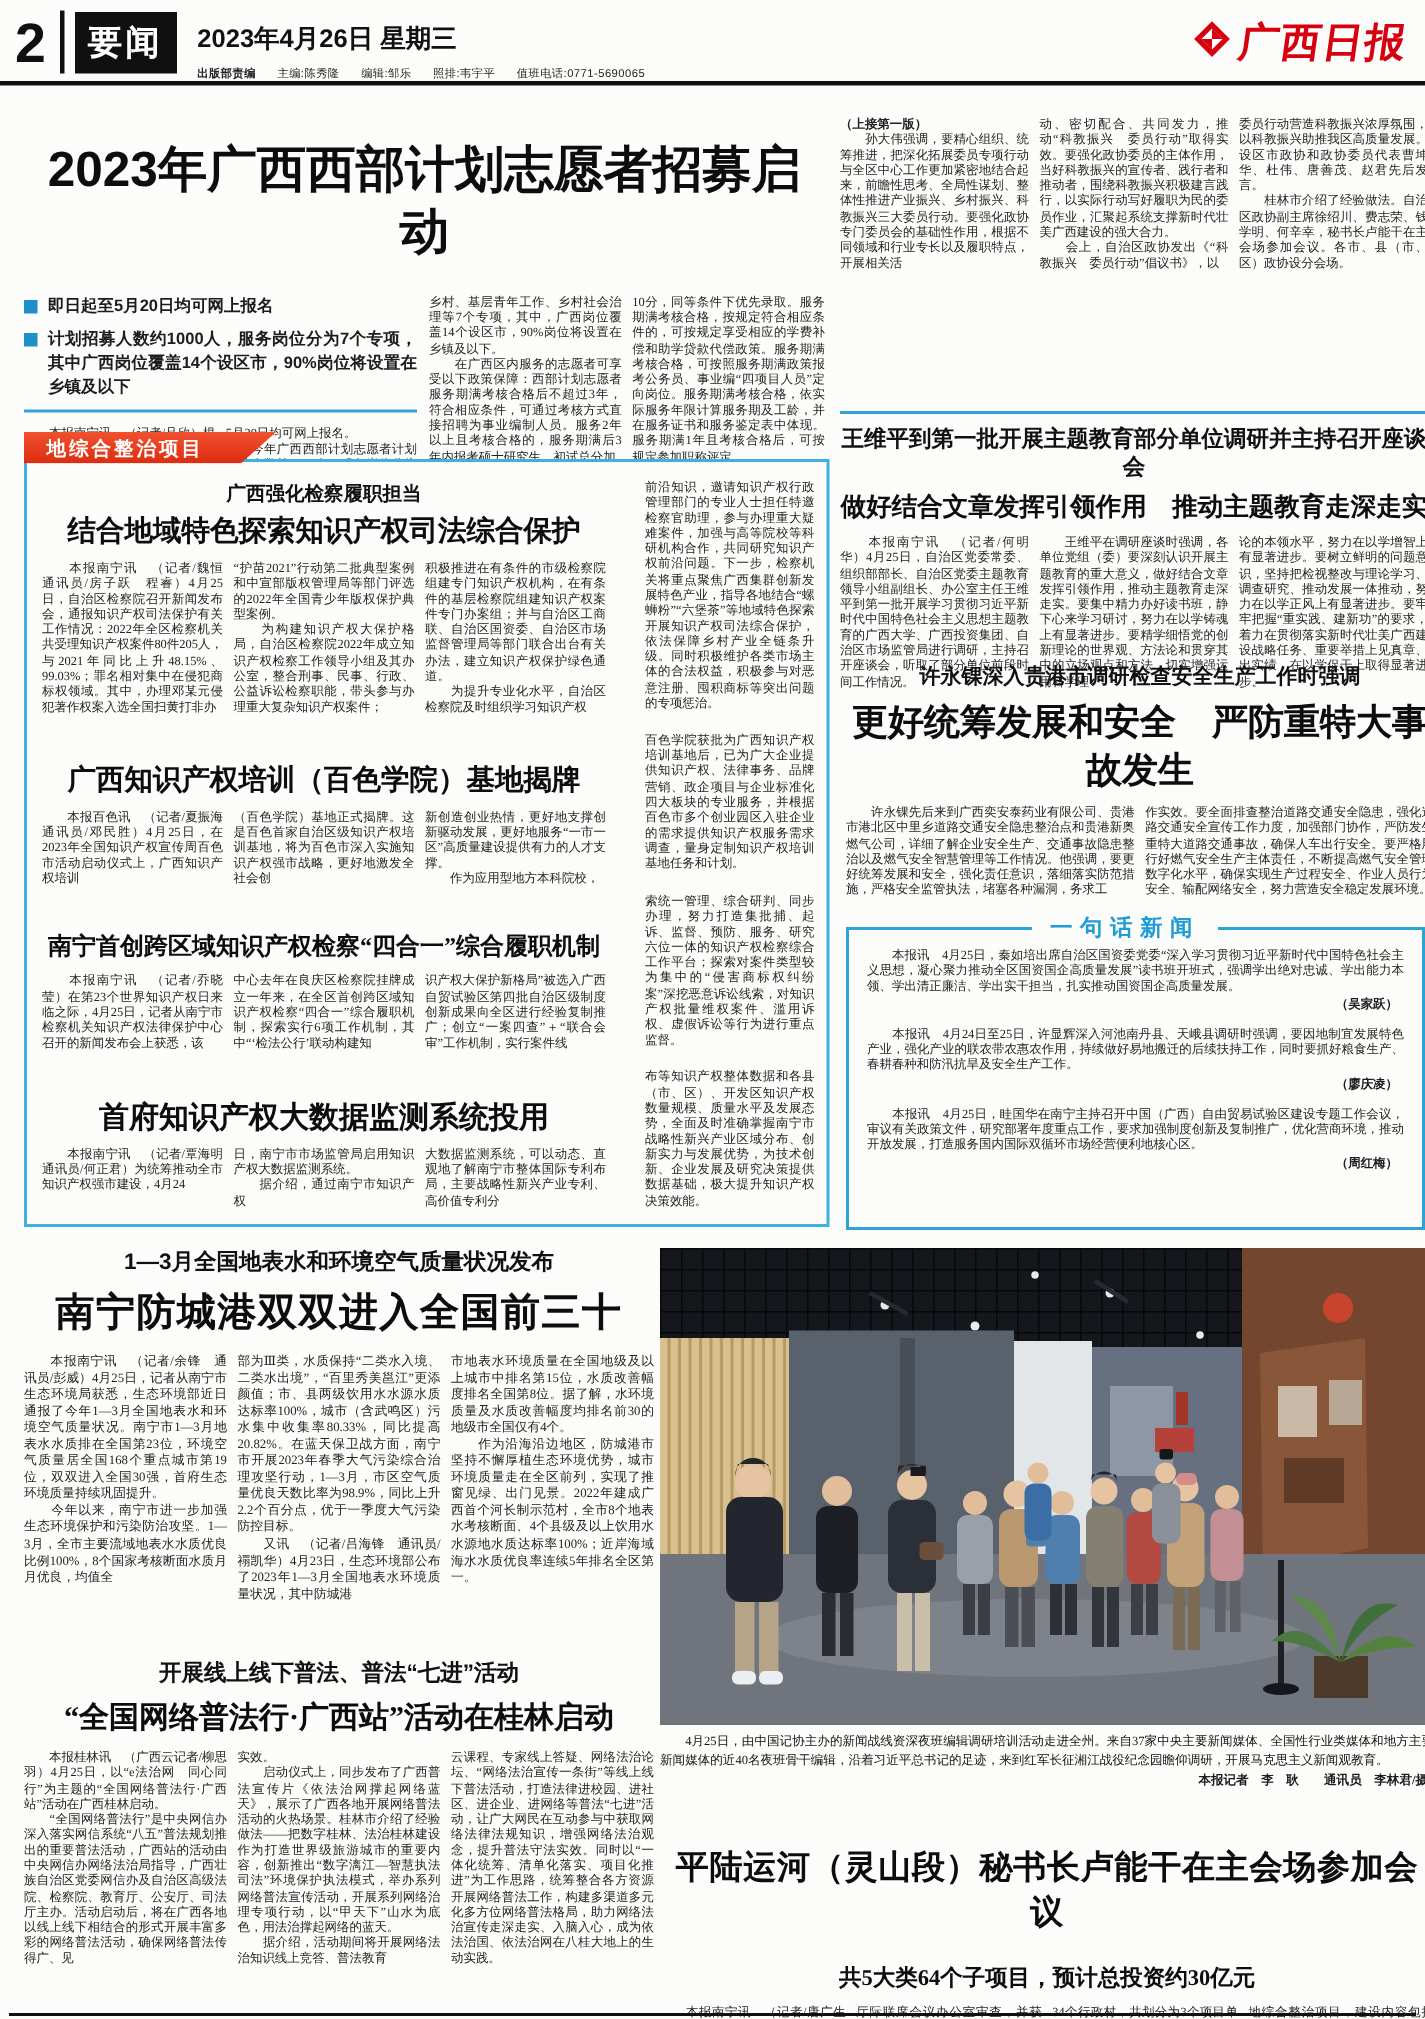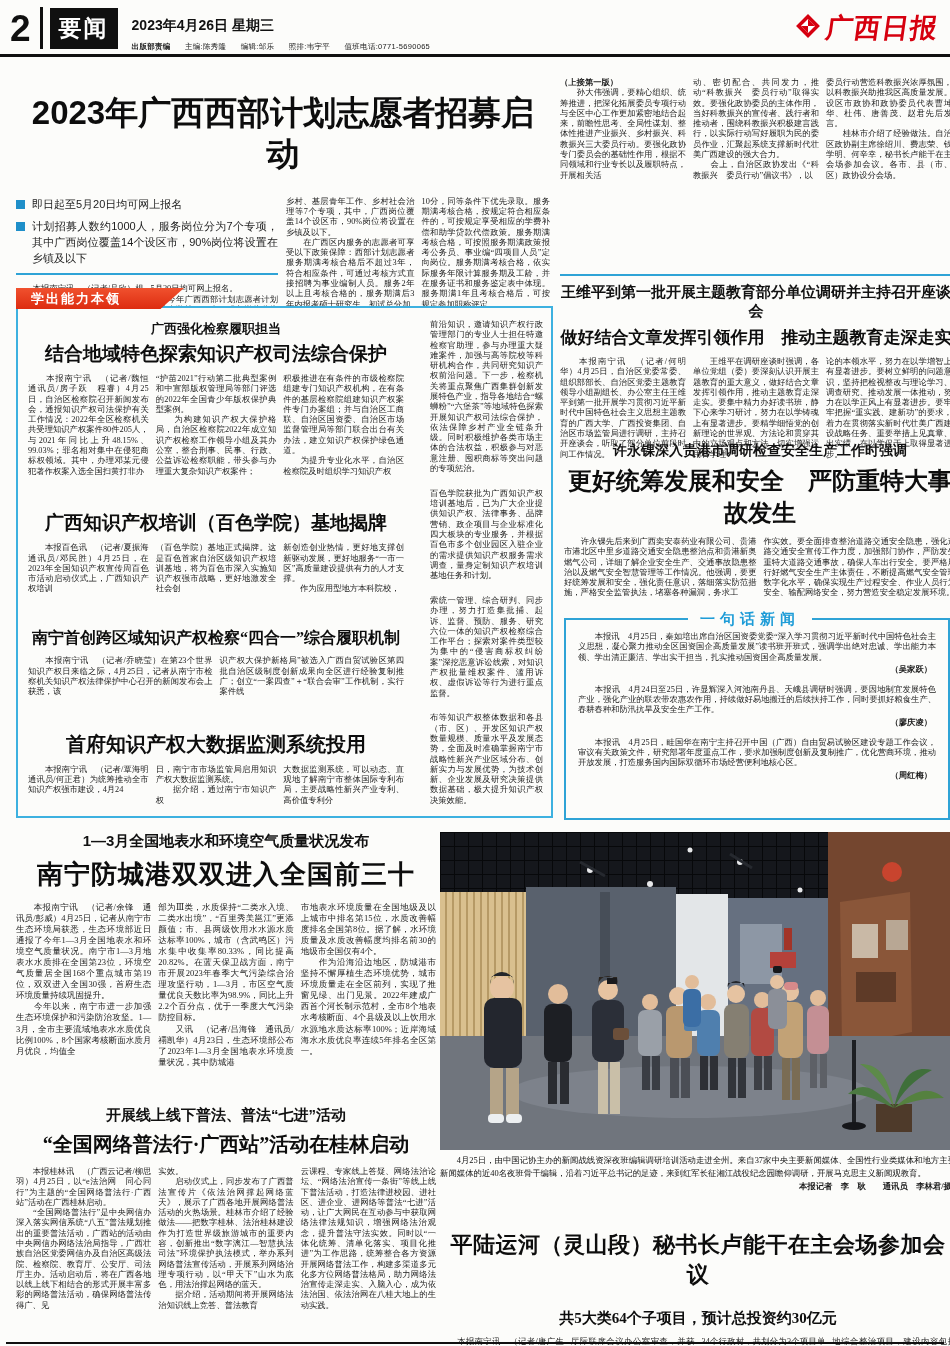--- a/index.html
+++ b/index.html
@@ -6,21 +6,21 @@
   .page{position:relative;width:950px;height:1346px;margin:0 auto;background:#fcfcfa;
         font-family:"Liberation Serif","DejaVu Serif",serif;color:#1c1c1c;overflow:hidden;}
 
   
   .masthead{position:absolute;top:5px;left:10px;right:12px;height:46px;display:flex;align-items:center;}
   .pagenum{font-family:"Liberation Sans",sans-serif;font-weight:900;font-size:37px;line-height:1;color:#101010;}
   .pgdiv{width:3px;height:42px;background:#101010;margin:0 7px 0 9px;}
   .section-box{background:#101010;color:#fff;font-family:"Liberation Sans",sans-serif;
                font-weight:900;font-size:23px;padding:5px 9px;letter-spacing:2px;}
   .pub-info{margin-left:14px;}
-  .pub-date{font-family:"Liberation Sans",sans-serif;font-weight:700;font-size:14px;color:#111;margin-top:12px;}
+  .pub-date{font-family:"Liberation Sans",sans-serif;font-weight:700;font-size:17px;color:#111;margin-top:12px;}
   .pub-staff{font-family:"Liberation Sans",sans-serif;font-size:7.5px;color:#222;margin-top:7px;letter-spacing:.3px;}
   .pub-staff span{margin-right:12px;}
   .pub-staff .b{font-weight:700;}
   .brand{margin-left:auto;display:flex;align-items:center;gap:5px;}
   .brand-text{color:#d6000f;font-weight:700;font-size:27px;letter-spacing:1px;transform:skewX(-8deg);
               font-family:"Liberation Serif",serif;}
   .head-rule{position:absolute;top:54px;left:0;right:0;height:3px;background:#101010;}
 
   .canvas{position:absolute;top:58px;left:0;right:0;height:1288px;}
   section,figure{position:absolute;margin:8px;}
@@ -33,21 +33,21 @@
   .t-serif{font-weight:700;text-align:center;color:#0d0d0d;}
   .t-sans{font-family:"Liberation Sans",sans-serif;font-weight:900;text-align:center;color:#0d0d0d;}
   .rule-blue{height:2px;background:#2fa3d6;}
   .cont-marker{font-weight:700;}
 
   
   #top-story{left:8px;top:4px;width:534px;}
   #top-story .headline{font-size:33px;line-height:1.25;letter-spacing:0;}
   .ts-body{display:flex;gap:8px;margin-top:10px;}
   .ts-left{width:262px;flex:none;}
-  .bullet{display:flex;gap:7px;font-family:"Liberation Sans",sans-serif;font-weight:400;
+  .bullet{display:flex;gap:7px;font-family:"Liberation Sans",sans-serif;font-weight:700;
           font-size:11px;line-height:1.45;margin-bottom:6px;text-align:justify;}
   .bullet .sq{flex:none;width:9px;height:9px;background:#1f8fc9;margin-top:3px;}
   .bullet-rule{height:2px;background:#2fa3d6;margin:7px 0 9px;}
   .ts-left-cols{display:flex;gap:7px;}
   .ts-right{flex:1;display:flex;gap:7px;min-width:0;}
 
   
   #cont{left:552px;top:12px;width:392px;}
 
   
@@ -212,21 +212,21 @@
         <div class="txt">　　本报讯　4月24日至25日，许显辉深入河池南丹县、天峨县调研时强调，要因地制宜发展特色产业，强化产业的联农带农惠农作用，持续做好易地搬迁的后续扶持工作，同时要抓好粮食生产、春耕春种和防汛抗旱及安全生产工作。</div>
         <div class="osn-byline">（廖庆凌）</div>
       </div>
       <div class="osn-item">
         <div class="txt">　　本报讯　4月25日，眭国华在南宁主持召开中国（广西）自由贸易试验区建设专题工作会议，审议有关政策文件，研究部署年度重点工作，要求加强制度创新及复制推广，优化营商环境，推动开放发展，打造服务国内国际双循环市场经营便利地核心区。</div>
         <div class="osn-byline">（周红梅）</div>
       </div>
     </section>
 
     <section id="ipday">
-      <div class="ipd-banner">学出能力本领</div>
+      <div class="ipd-banner">地综合整治项目</div>
       <div class="ipd-box">
         <div class="ipd-left">
 
           <article id="ipa1">
             <div class="kicker">广西强化检察履职担当</div>
             <h3 class="t-serif">结合地域特色探索知识产权司法综合保护</h3>
             <div class="cols">
               <div class="col txt">　　本报南宁讯　（记者/魏恒　通讯员/房子跃　程睿）4月25日，自治区检察院召开新闻发布会，通报知识产权司法保护有关工作情况：2022年全区检察机关共受理知识产权案件80件205人，与2021年同比上升48.15%、99.03%；罪名相对集中在侵犯商标权领域。其中，办理邓某元侵犯著作权案入选全国扫黄打非办</div>
               <div class="col txt">“护苗2021”行动第二批典型案例和中宣部版权管理局等部门评选的2022年全国青少年版权保护典型案例。
 　　为构建知识产权大保护格局，自治区检察院2022年成立知识产权检察工作领导小组及其办公室，整合刑事、民事、行政、公益诉讼检察职能，带头参与办理重大复杂知识产权案件；</div>
@@ -242,20 +242,21 @@
               <div class="col txt">（百色学院）基地正式揭牌。这是百色首家自治区级知识产权培训基地，将为百色市深入实施知识产权强市战略，更好地激发全社会创</div>
               <div class="col txt">新创造创业热情，更好地支撑创新驱动发展，更好地服务“一市一区”高质量建设提供有力的人才支撑。
 　　作为应用型地方本科院校，</div>
             </div>
           </article>
 
           <article id="ipa3">
             <h3 class="t-serif">南宁首创跨区域知识产权检察“四合一”综合履职机制</h3>
             <div class="cols">
               <div class="col txt">　　本报南宁讯　（记者/乔晓莹）在第23个世界知识产权日来临之际，4月25日，记者从南宁市检察机关知识产权法律保护中心召开的新闻发布会上获悉，该</div>
+              <div class="col txt">中心去年在良庆区检察院挂牌成立一年来，在全区首创跨区域知识产权检察“四合一”综合履职机制，探索实行6项工作机制，其中“‘检法公行’联动构建知</div>
               <div class="col txt">识产权大保护新格局”被选入广西自贸试验区第四批自治区级制度创新成果向全区进行经验复制推广；创立“一案四查”＋“联合会审”工作机制，实行案件线</div>
             </div>
           </article>
 
           <article id="ipa4">
             <h3 class="t-serif">首府知识产权大数据监测系统投用</h3>
             <div class="cols">
               <div class="col txt">　　本报南宁讯　（记者/覃海明　通讯员/何正君）为统筹推动全市知识产权强市建设，4月24</div>
               <div class="col txt">日，南宁市市场监管局启用知识产权大数据监测系统。
 　　据介绍，通过南宁市知识产权</div>

